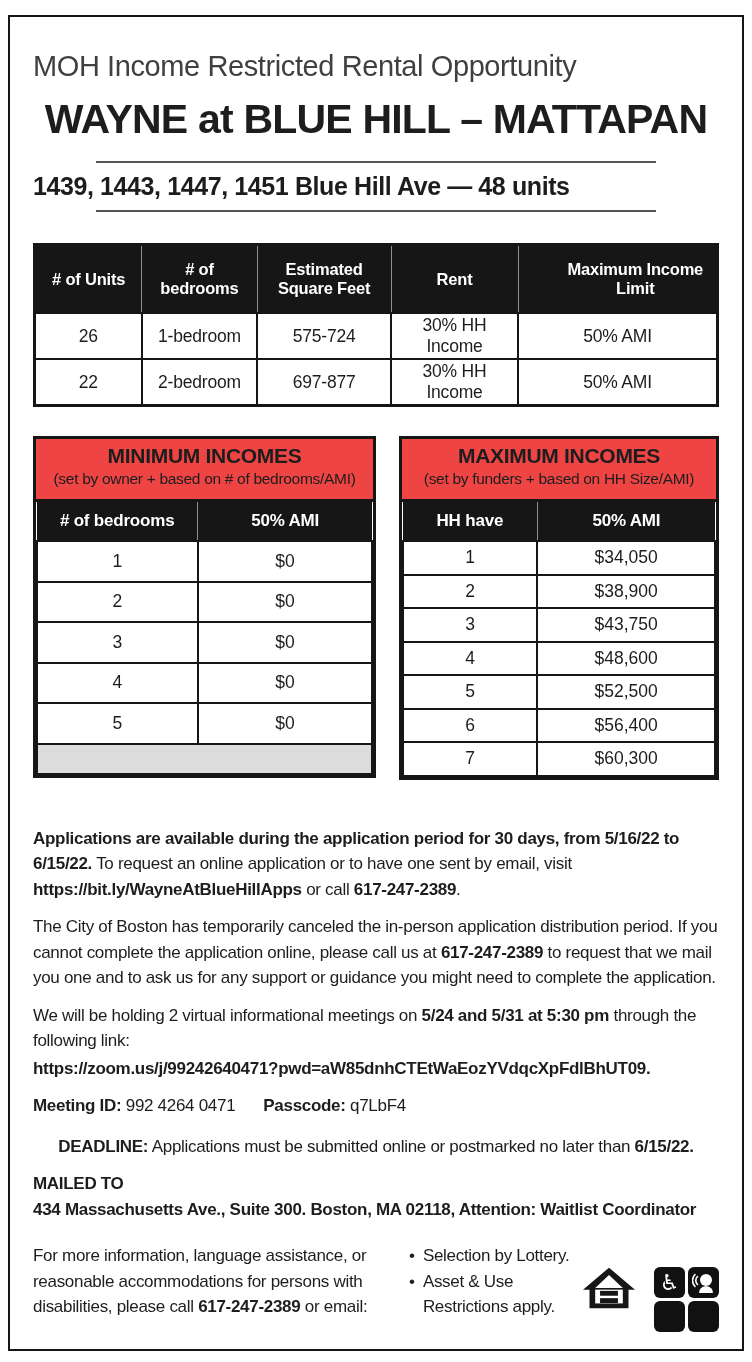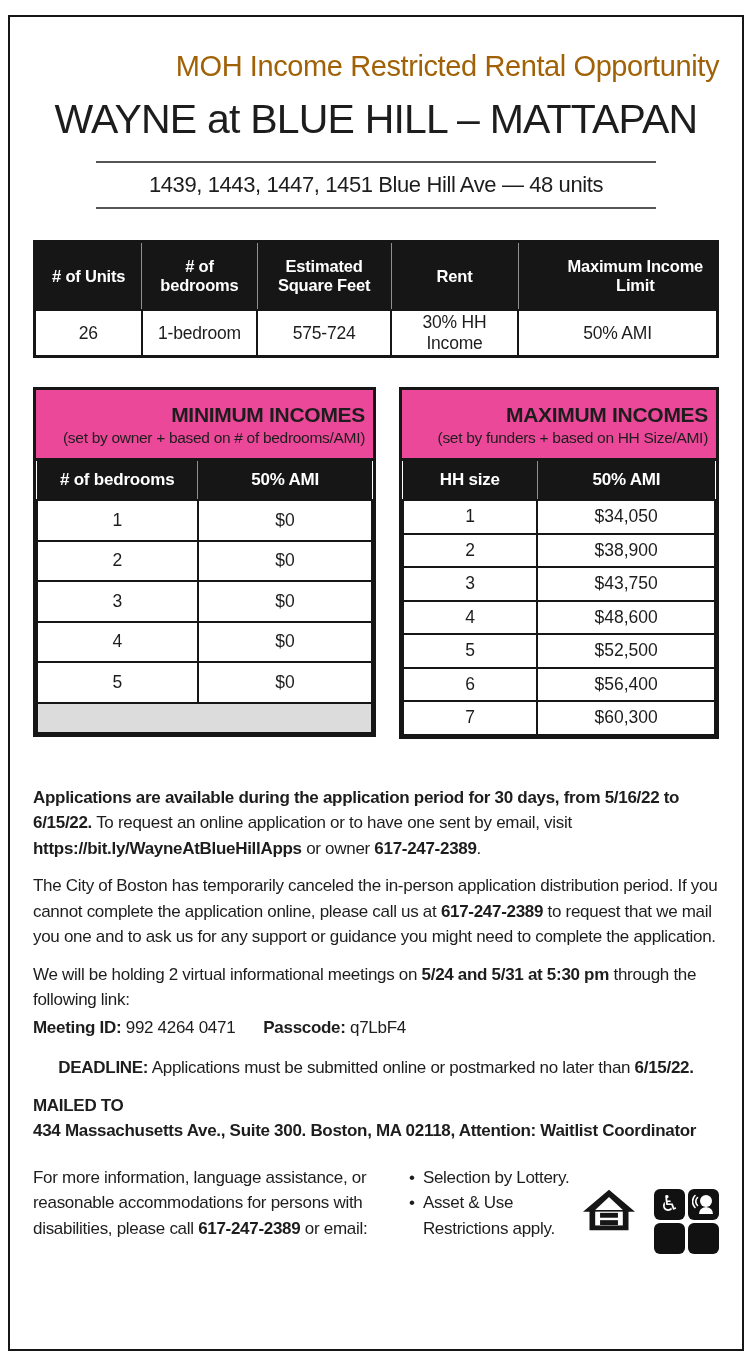--- a/index.html
+++ b/index.html
@@ -5,45 +5,45 @@
   html,body{margin:0;padding:0;}
   body{
     width:752px;height:1362px;background:#ffffff;position:relative;overflow:hidden;
     font-family:"Liberation Sans","DejaVu Sans",sans-serif;color:#1d1d1d;
     -webkit-font-smoothing:antialiased;
   }
   .frame{position:absolute;left:8px;right:8px;top:15px;bottom:11px;border:2px solid #161616;pointer-events:none;}
   .page{position:relative;padding:30px 33px 0;}
 
   
-  .title1{font-size:29px;font-weight:400;text-align:right;letter-spacing:-0.4px;margin:20px 0 6px;color:#a16207;}
+  .title1{font-size:29px;font-weight:400;text-align:left;letter-spacing:-0.4px;margin:20px 0 6px;color:#404040;}
   .title2{font-size:27px;font-weight:700;text-align:center;letter-spacing:-0.4px;margin:0 0 24px;}
-  .title3{font-size:41px;font-weight:400;text-align:center;letter-spacing:-0.8px;margin:13px 0 18px;}
+  .title3{font-size:41px;font-weight:700;text-align:center;letter-spacing:-0.8px;margin:13px 0 18px;}
   .rule{width:560px;margin:0 auto;border:0;border-top:2px solid #555;}
-  .address{font-size:22px;font-weight:400;text-align:center;letter-spacing:-0.4px;margin:9px 0;}
+  .address{font-size:25px;font-weight:700;letter-spacing:-0.4px;margin:9px 0;}
 
   
   table{border-collapse:collapse;}
   .units{width:100%;margin-top:31px;border:3px solid #161616;}
   .units th{
     background:#161616;color:#fff;font-size:16.5px;font-weight:700;letter-spacing:-0.2px;
     height:62px;text-align:center;vertical-align:middle;border-right:1px solid #8f8f8f;padding:2px 8px;
   }
   .units th:last-child{border-right:0;padding-left:44px;}
   .units td{
     font-size:17.5px;letter-spacing:-0.2px;text-align:center;vertical-align:middle;
     height:37px;border:2px solid #161616;background:#fff;
   }
 
   
   .tables{display:flex;gap:23px;margin-top:29px;align-items:flex-start;}
   .panel{border:3px solid #161616;background:#fff;}
   .panel.min{width:337px;}
   .panel.max{flex:1;}
-  .panel-head{background:#ec4899;text-align:right;padding:13px 8px 11px;border-bottom:3px solid #161616;}
+  .panel-head{background:#ef4444;text-align:center;padding:5px 8px 11px;border-bottom:3px solid #161616;}
   .panel-title{font-size:21px;font-weight:700;letter-spacing:-0.3px;}
   .panel-sub{font-size:15.5px;letter-spacing:-0.3px;margin-top:2px;}
   .panel table{width:100%;}
   .panel th{
     background:#161616;color:#fff;font-size:17px;font-weight:700;height:36px;
     text-align:center;vertical-align:middle;border-right:1.5px solid #8f8f8f;letter-spacing:-0.2px;
   }
   .panel th:last-child{border-right:0;}
   .panel td{
     font-size:17.5px;text-align:center;vertical-align:middle;border:2px solid #161616;background:#fff;
@@ -108,20 +108,27 @@
       </tr>
     </thead>
     <tbody>
       <tr>
         <td>26</td>
         <td>1-bedroom</td>
         <td>575-724</td>
         <td>30% HH Income</td>
         <td>50% AMI</td>
       </tr>
+      <tr>
+        <td>22</td>
+        <td>2-bedroom</td>
+        <td>697-877</td>
+        <td>30% HH Income</td>
+        <td>50% AMI</td>
+      </tr>
     </tbody>
   </table>
 
   <div class="tables">
 
     <div class="panel min">
       <div class="panel-head">
         <div class="panel-title">MINIMUM INCOMES</div>
         <div class="panel-sub">(set by owner + based on # of bedrooms/AMI)</div>
       </div>
@@ -169,21 +176,21 @@
         <div class="panel-title">MAXIMUM INCOMES</div>
         <div class="panel-sub">(set by funders + based on HH Size/AMI)</div>
       </div>
       <table>
         <colgroup>
             <col style="width:43%">
             <col style="width:57%">
           </colgroup>
         <thead>
           <tr>
-            <th>HH size</th>
+            <th>HH have</th>
             <th>50% AMI</th>
           </tr>
         </thead>
         <tbody>
           <tr>
             <td>1</td>
             <td>$34,050</td>
           </tr>
           <tr>
             <td>2</td>
@@ -210,25 +217,26 @@
             <td>$60,300</td>
           </tr>
         </tbody>
       </table>
     </div>
 
   </div>
 
   <div class="content">
 
-    <p><b>Applications are available during the application period for 30 days, from 5/16/22 to 6/15/22.</b><span> To request an online application or to have one sent by email, visit </span><a>https://bit.ly/WayneAtBlueHillApps</a><span> or owner </span><b>617-247-2389</b><span>.</span></p>
+    <p><b>Applications are available during the application period for 30 days, from 5/16/22 to 6/15/22.</b><span> To request an online application or to have one sent by email, visit </span><a>https://bit.ly/WayneAtBlueHillApps</a><span> or call </span><b>617-247-2389</b><span>.</span></p>
 
     <p><span>The City of Boston has temporarily canceled the in-person application distribution period. If you cannot complete the application online, please call us at </span><b>617-247-2389</b><span> to request that we mail you one and to ask us for any support or guidance you might need to complete the application.</span></p>
 
     <p class="tight"><span>We will be holding 2 virtual informational meetings on </span><b>5/24 and 5/31 at 5:30 pm</b><span> through the following link:</span></p>
+    <p class="breaklink"><a>https://zoom.us/j/99242640471?pwd=aW85dnhCTEtWaEozYVdqcXpFdlBhUT09.</a></p>
 
     <p class="meetline"><b>Meeting ID:</b><span> 992 4264 0471</span><span class="gap"></span><b>Passcode:</b><span> q7LbF4</span></p>
 
     <p class="deadline"><b>DEADLINE:</b><span> Applications must be submitted online or postmarked no later than </span><b>6/15/22.</b></p>
 
     <p class="mailhead">MAILED TO</p>
     <p class="mailaddr">434 Massachusetts Ave., Suite 300. Boston, MA 02118, Attention: Waitlist Coordinator</p>
 
     <div class="footer">
       <div class="finfo"><span>For more information, language assistance, or reasonable accommodations for persons with disabilities, please call </span><b>617-247-2389</b><span> or email: </span></div>

